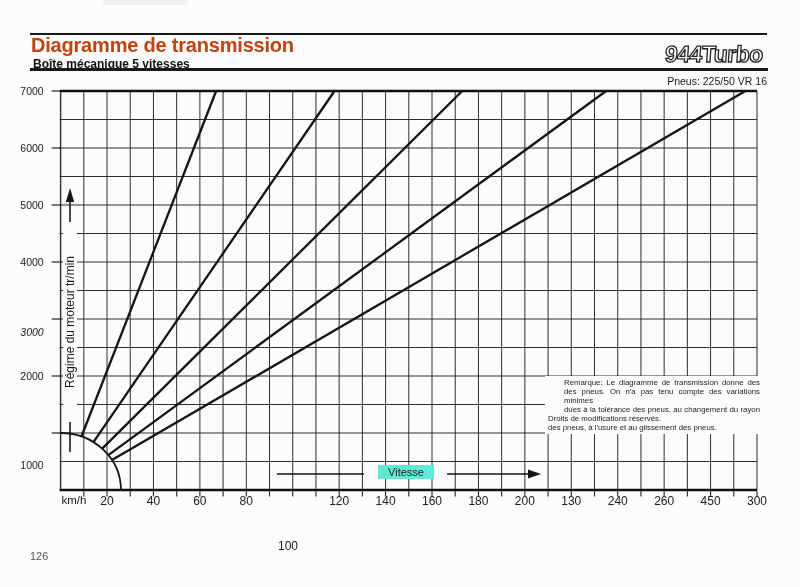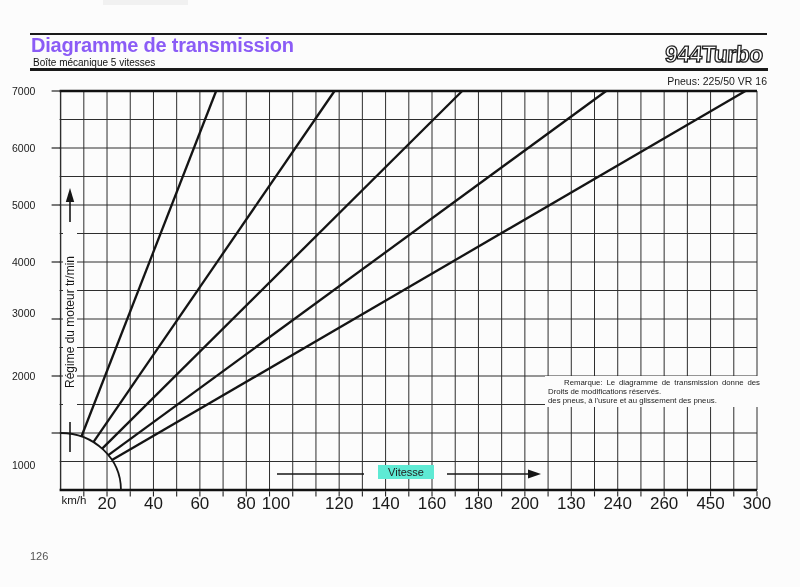--- a/index.html
+++ b/index.html
@@ -4,37 +4,37 @@
 <style>
   html,body{margin:0;padding:0;background:#ffffff;}
   .page{
     position:relative;width:800px;height:587px;background:#fcfcfc;
     font-family:"Liberation Sans","DejaVu Sans",sans-serif;color:#161616;
     overflow:hidden;
   }
   .smudge{position:absolute;left:103px;top:0;width:85px;height:5px;background:#f1f1f1;}
   .rule-thin{position:absolute;left:30px;top:33px;width:737px;height:1.5px;background:#1a1a1a;}
   .rule-thick{position:absolute;left:30px;top:68px;width:738px;height:3px;background:#1a1a1a;}
-  .title{position:absolute;left:31px;top:34px;font-size:20px;font-weight:bold;letter-spacing:-0.2px;color:#8b5cf6;}
-  .subtitle{position:absolute;left:33px;top:57px;font-size:10px;font-weight:normal;color:#111;}
+  .title{position:absolute;left:31px;top:34px;font-size:20px;font-weight:bold;letter-spacing:-0.2px;color:#c2410c;}
+  .subtitle{position:absolute;left:33px;top:57px;font-size:12px;font-weight:bold;color:#111;}
   .brand{
     position:absolute;right:37px;top:41px;font-size:23px;font-weight:800;
     color:#ffffff;-webkit-text-stroke:1.3px #222;letter-spacing:-0.5px;
     transform:skewX(-4deg);
   }
   .tires{position:absolute;right:33px;top:75px;font-size:10.5px;color:#1a1a1a;}
   #chart-svg{position:absolute;left:0;top:0;z-index:1;}
   .ylabel{
     position:absolute;left:-30px;top:315px;width:200px;text-align:center;
     transform:rotate(-90deg);font-size:12px;color:#161616;z-index:2;
     background:#fcfcfc;line-height:14px;
   }
   .xunit{position:absolute;left:52px;top:494px;width:44px;text-align:center;font-size:11.5px;z-index:2;}
-  .xtick{position:absolute;top:494px;width:40px;text-align:center;font-size:17px;color:#1a1a1a;z-index:2;}
-  .ytick{position:absolute;left:12px;width:40px;text-align:left;font-size:10.5px;color:#1a1a1a;z-index:2;}
+  .xtick{position:absolute;top:494px;width:40px;text-align:center;font-size:12px;color:#1a1a1a;z-index:2;}
+  .ytick{position:absolute;left:12px;width:40px;text-align:center;font-size:10.5px;color:#1a1a1a;z-index:2;}
   .vitesse{
     position:absolute;left:378px;top:465px;width:56px;text-align:center;
     font-size:11px;color:#222;background:#5eead4;z-index:2;padding:1px 0;
   }
   .note{
     position:absolute;left:545px;top:376px;width:212px;padding:2px 3px;
     background:#fcfcfc;z-index:2;font-size:7.8px;line-height:9px;color:#222;
   }
   .note .jline{text-align:justify;text-align-last:justify;text-justify:inter-word;padding-left:16px;}
   .note .lline{text-align:left;}
@@ -154,44 +154,46 @@
     </svg>
 
   <div class="ylabel">Régime du moteur tr/min</div>
   <div class="xunit">km/h</div>
 
   <div id="xticks">
       <div class="xtick" style="left: 87.0267px;">20</div>
       <div class="xtick" style="left: 133.453px;">40</div>
       <div class="xtick" style="left: 179.88px;">60</div>
       <div class="xtick" style="left: 226.307px;">80</div>
-      <div class="xtick" style="left: 256px;">100</div>
+      <div class="xtick" style="left: 268px; margin-top: 45px;">100</div>
       <div class="xtick" style="left: 319.16px;">120</div>
       <div class="xtick" style="left: 365.587px;">140</div>
       <div class="xtick" style="left: 412.013px;">160</div>
       <div class="xtick" style="left: 458.44px;">180</div>
       <div class="xtick" style="left: 504.867px;">200</div>
       <div class="xtick" style="left: 551.293px;">130</div>
       <div class="xtick" style="left: 597.72px;">240</div>
       <div class="xtick" style="left: 644.147px;">260</div>
       <div class="xtick" style="left: 690.573px;">450</div>
       <div class="xtick" style="left: 737px;">300</div>
     </div>
   <div id="yticks">
       <div class="ytick" style="top: 426.5px; margin-top: 32px;">1000</div>
       <div class="ytick" style="top: 369.5px;">2000</div>
-      <div class="ytick" style="top: 307px;">3000</div>
+      <div class="ytick" style="top: 326px; font-style: italic;">3000</div>
       <div class="ytick" style="top: 255.5px;">4000</div>
       <div class="ytick" style="top: 198.5px;">5000</div>
       <div class="ytick" style="top: 141.5px;">6000</div>
       <div class="ytick" style="top: 84.5px;">7000</div>
     </div>
 
   <div class="vitesse">Vitesse</div>
 
   <div class="note">
     <div class="jline">Remarque: Le diagramme de transmission donne des</div>
+    <div class="jline">des pneus. On n'a pas tenu compte des variations minimes</div>
+    <div class="jline">dues à la tolérance des pneus, au changement du rayon</div>
     <div class="lline">Droits de modifications réservés.</div>
     <div class="lline">des pneus, à l'usure et au glissement des pneus.</div>
   </div>
 
   <div class="pageno">126</div>
 </div>
 
 </body></html>

